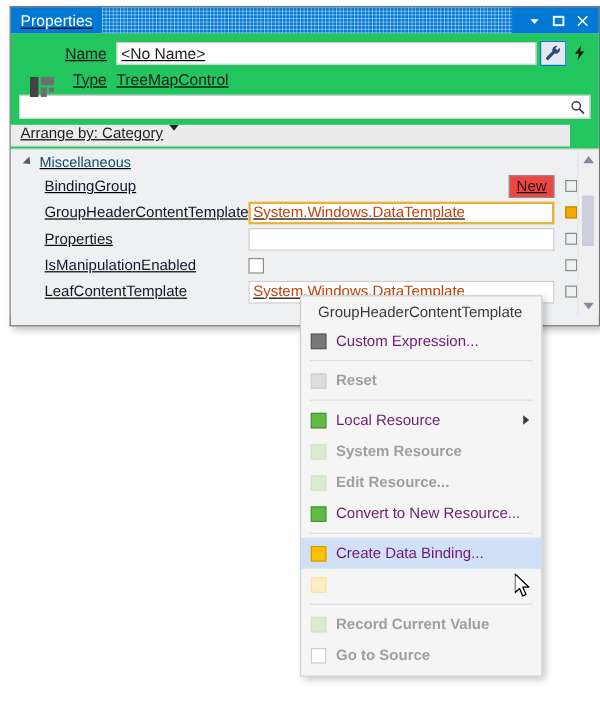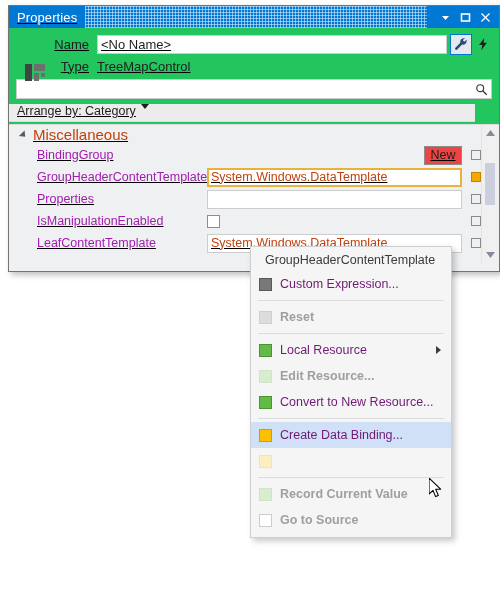--- a/index.html
+++ b/index.html
@@ -144,32 +144,32 @@
   }
   .cat-row { display: flex; align-items: center; height: 19px; padding-left: 12px; }
   .cat-tri {
     width: 0; height: 0;
     border-top: 4px solid transparent;
     border-bottom: 4px solid transparent;
     border-left: 5px solid #5a5a5a;
     margin-right: 7px;
     transform: rotate(45deg);
   }
-  .cat-name { font-size: 15px; color: #c2410c; }
+  .cat-name { font-size: 12px; color: #0c4a6e; }
 
   .prop-row {
     display: flex; align-items: center;
     height: 22px;
     padding-left: 28px;
     box-sizing: border-box;
   }
   .prop-label {
     width: 170px;
     font-size: 12.5px;
-    color: #a21caf;
+    color: #0f172a;
     white-space: nowrap;
     overflow: hidden;
   }
   .prop-editor { width: 255px; display: flex; align-items: center; justify-content: flex-start; height: 20px; }
   .prop-textbox {
     width: 255px; height: 19px;
     background: #fff;
     border: 1px solid #ccccce;
     font-size: 12.5px;
     color: #c2410c;
@@ -423,20 +423,24 @@
           <span class="ctx-label">Reset</span>
         </div>
         <div class="ctx-sep"></div>
         <div class="ctx-item">
           <span class="ctx-swatch" style="background: rgb(98, 187, 70); border: 1px solid rgb(74, 148, 52);"></span>
           <span class="ctx-label">Local Resource</span>
           <span class="submenu-arrow"></span>
         </div>
         <div class="ctx-item disabled">
           <span class="ctx-swatch" style="background: rgb(216, 236, 208); border: 1px solid rgb(207, 229, 198);"></span>
+          <span class="ctx-label">System Resource</span>
+        </div>
+        <div class="ctx-item disabled">
+          <span class="ctx-swatch" style="background: rgb(216, 236, 208); border: 1px solid rgb(207, 229, 198);"></span>
           <span class="ctx-label">Edit Resource...</span>
         </div>
         <div class="ctx-item">
           <span class="ctx-swatch" style="background: rgb(98, 187, 70); border: 1px solid rgb(74, 148, 52);"></span>
           <span class="ctx-label">Convert to New Resource...</span>
         </div>
         <div class="ctx-sep"></div>
         <div class="ctx-item highlight">
           <span class="ctx-swatch" style="background: rgb(255, 192, 0); border: 1px solid rgb(215, 155, 0);"></span>
           <span class="ctx-label">Create Data Binding...</span>

